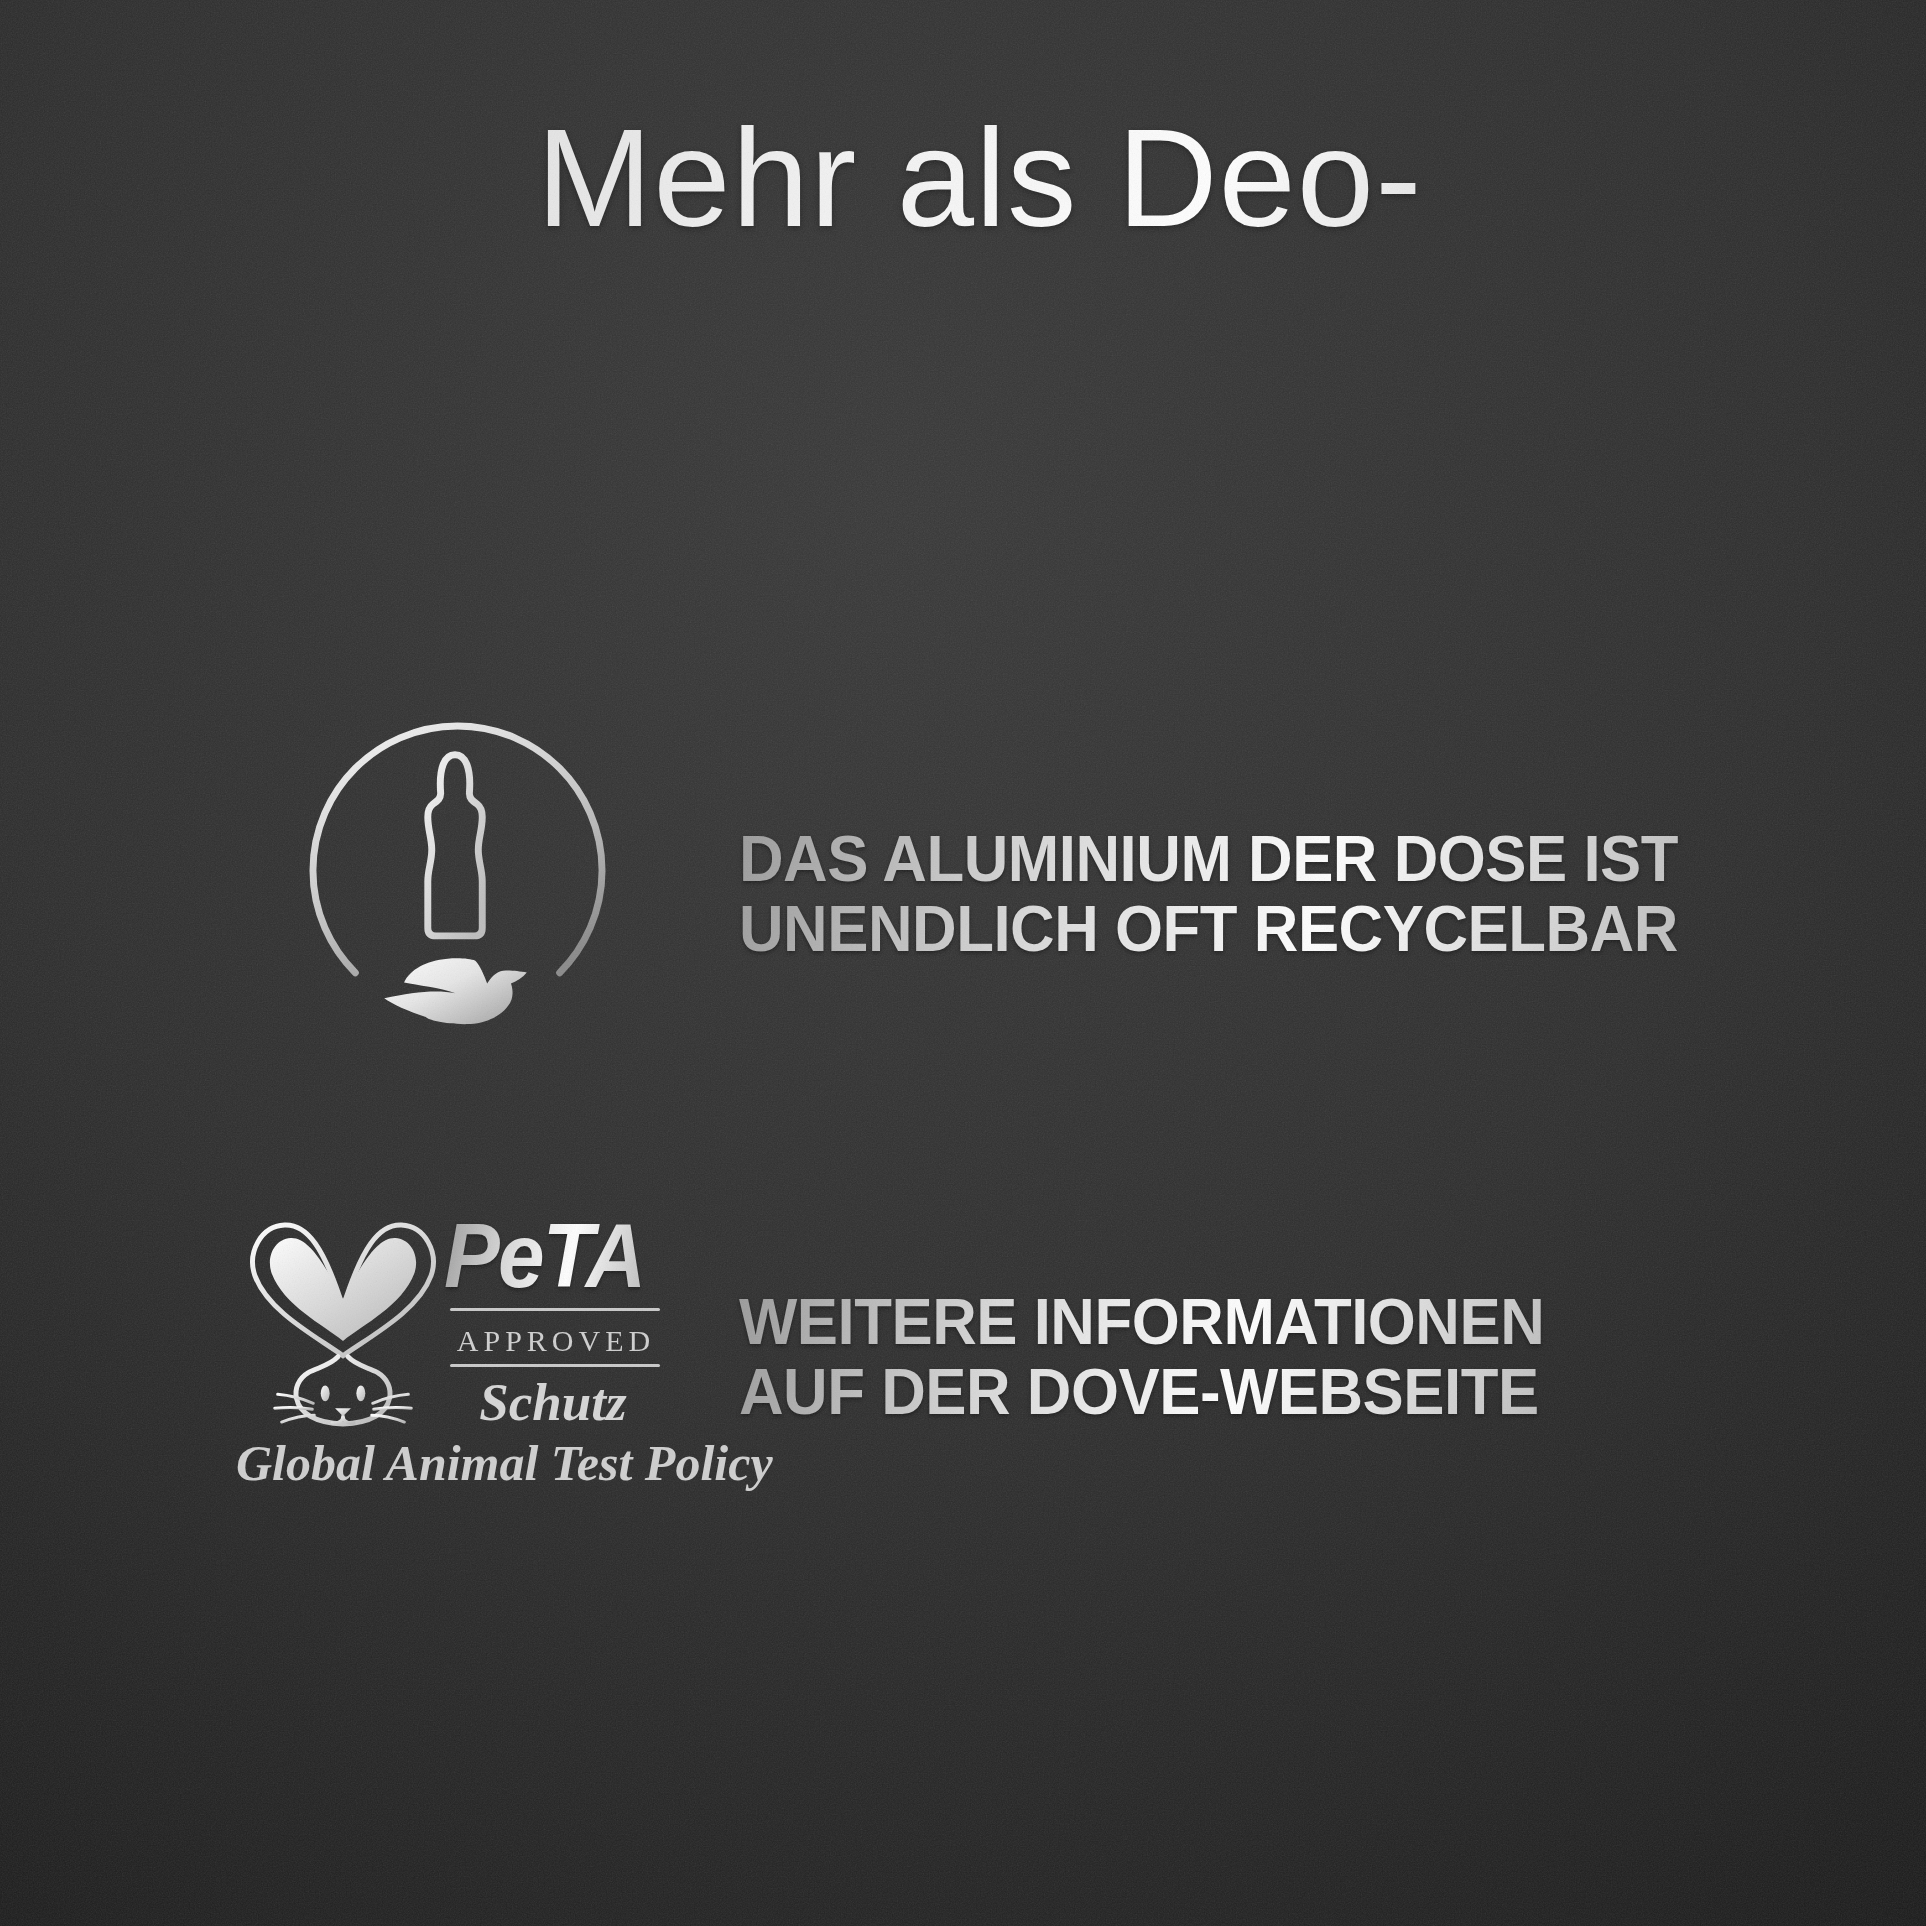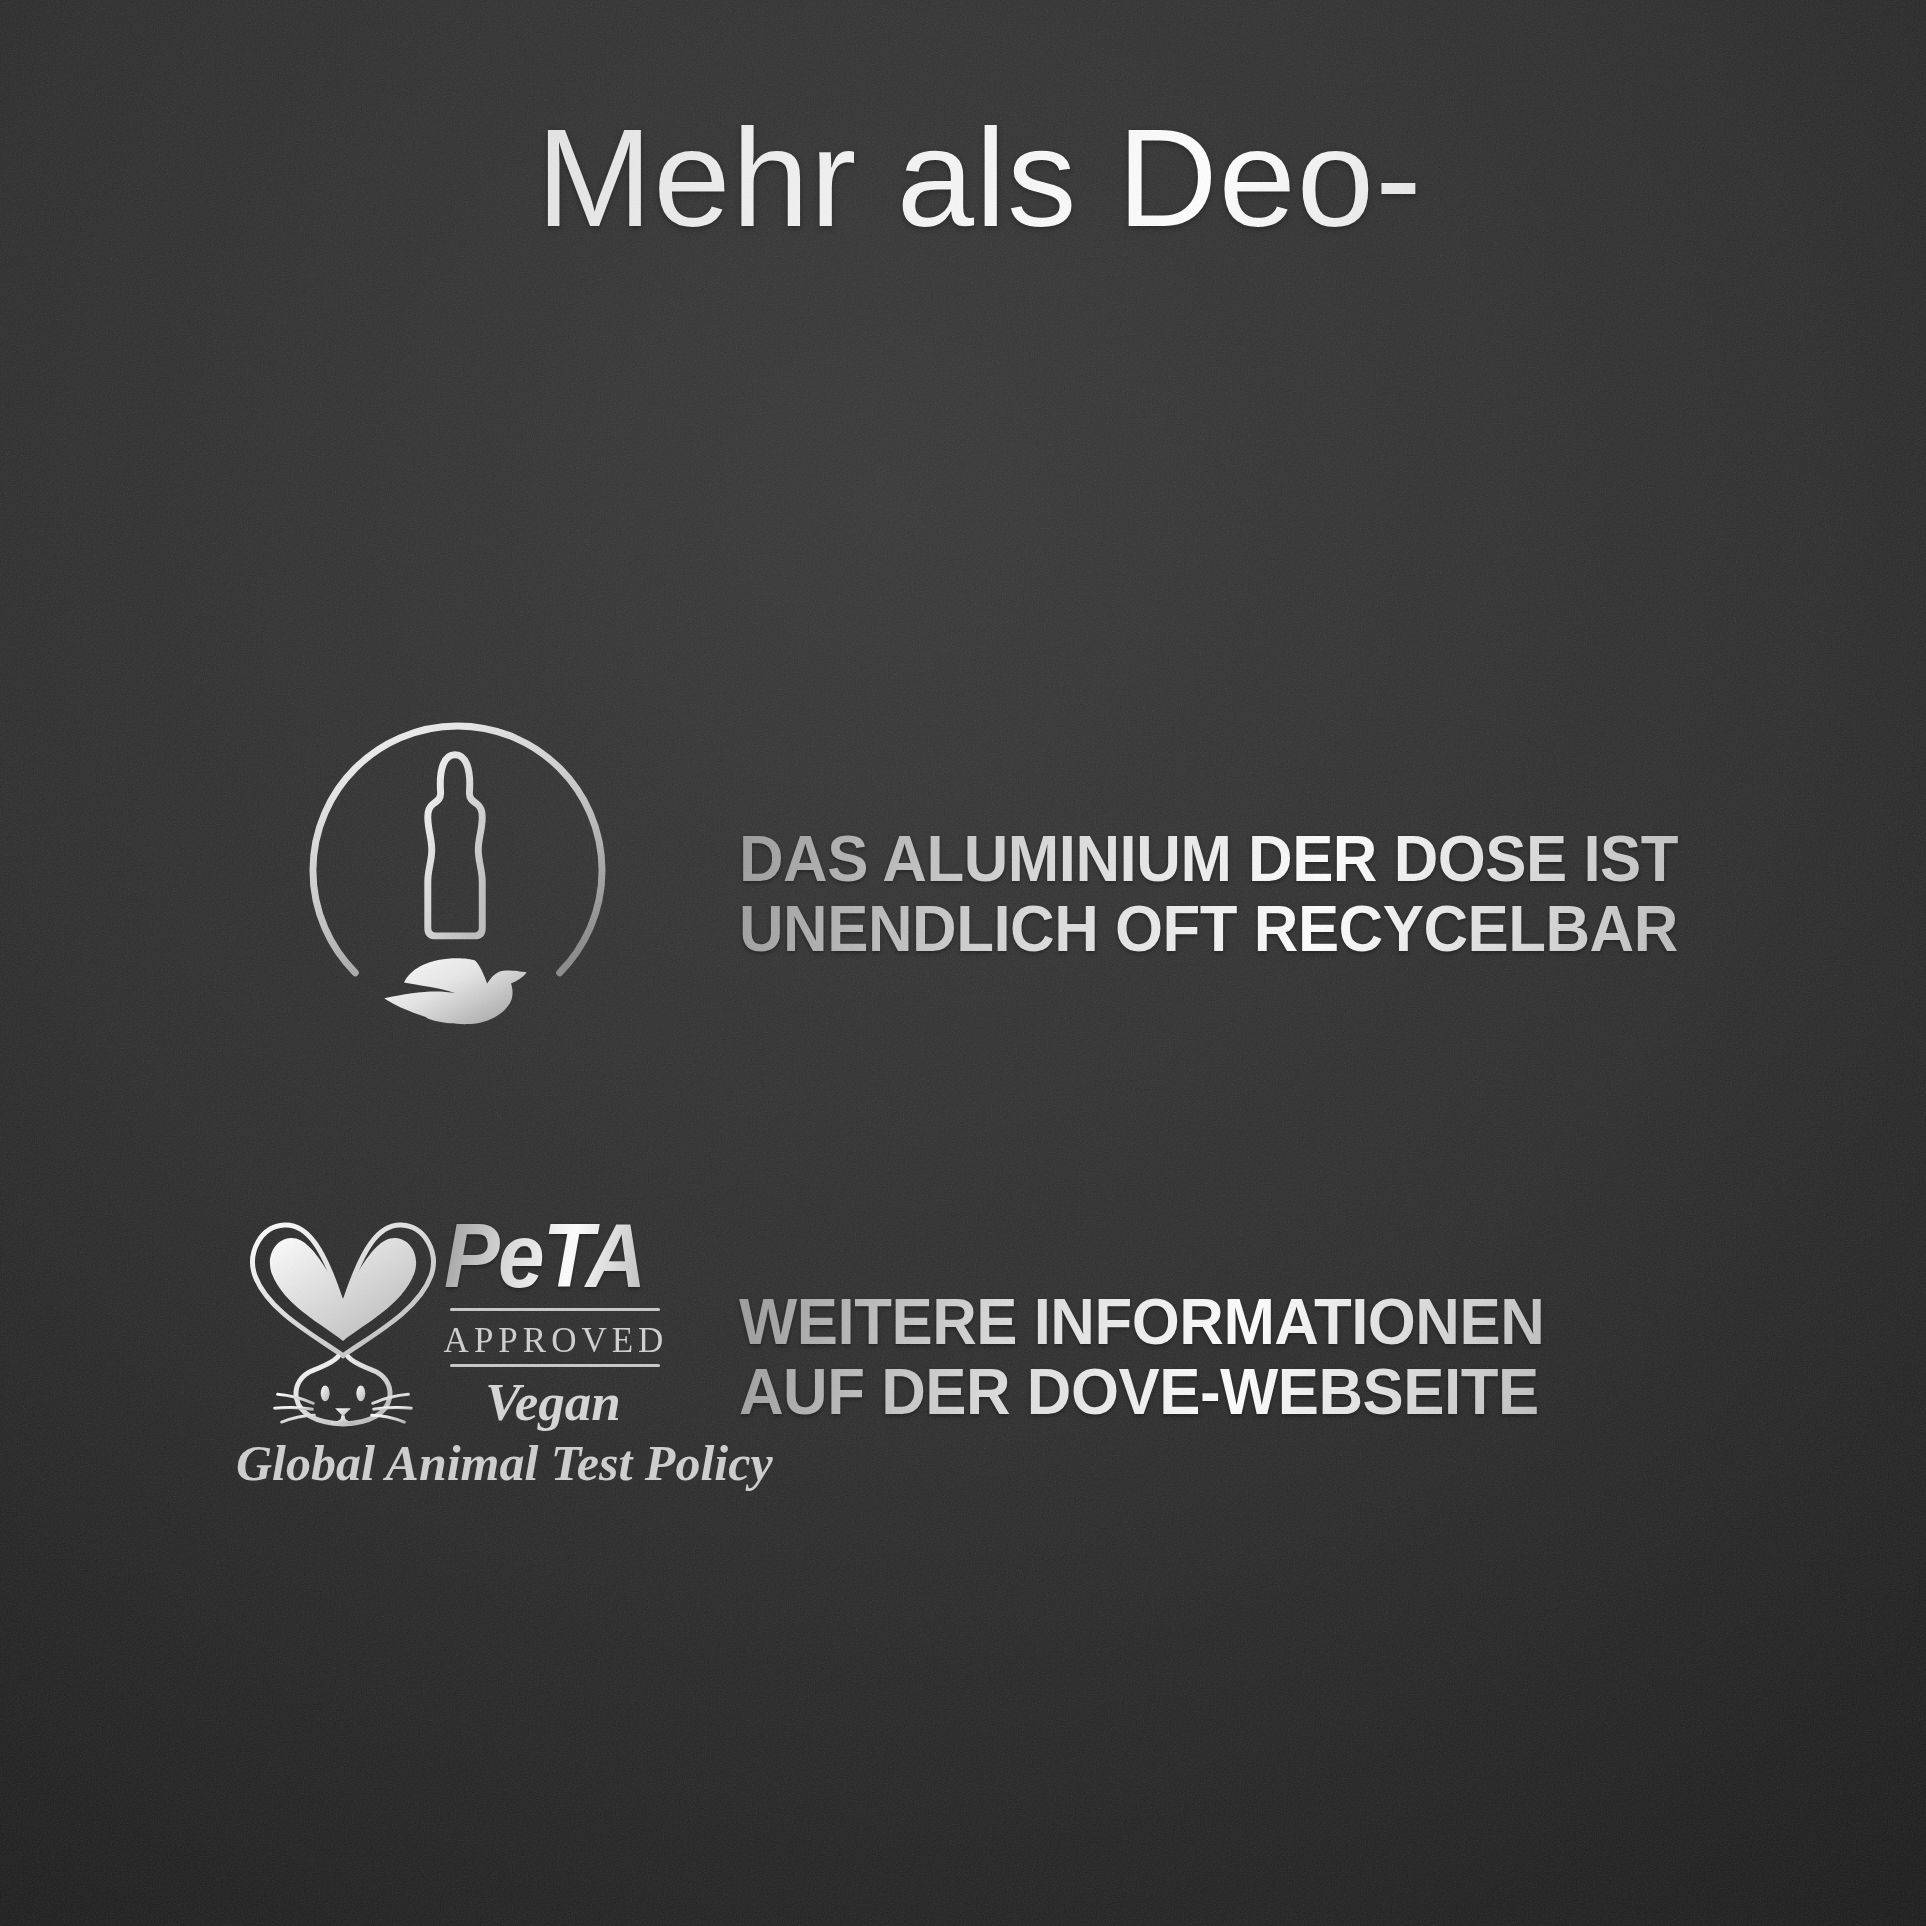--- a/index.html
+++ b/index.html
@@ -54,21 +54,21 @@
     font-size:91px;line-height:91px;letter-spacing:-2px;
     transform:scaleX(.92);transform-origin:left top;
   }
   .peta-rule{position:absolute;left:450px;width:210px;height:3px;background:#c9c9c9;border-radius:2px;}
   .peta-rule-1{top:1308px;}
   .peta-rule-2{top:1364px;}
   .peta-approved{
     position:absolute;left:442px;top:1321px;width:228px;
     text-align:center;
     font-family:"Liberation Serif", serif;
-    font-size:35px;line-height:40px;letter-spacing:5px;
+    font-size:30px;line-height:40px;letter-spacing:5px;
     color:#cfcfcf;
   }
   .peta-vegan{
     position:absolute;left:444px;top:1374px;width:218px;
     text-align:center;
     font-family:"Liberation Serif", serif;
     font-style:italic;font-weight:700;
     font-size:53px;line-height:57px;
     color:#d6d6d6;
   }
@@ -188,21 +188,21 @@
       <ellipse cx="82" cy="179" rx="4.5" ry="8"></ellipse>
       <ellipse cx="118" cy="179" rx="4.5" ry="8"></ellipse>
       <path d="M 92 194 L 108 194 L 100 202 Z"></path>
     </g>
   </svg>
 
   <div class="peta-brand metal">PeTA</div>
   <div class="peta-rule peta-rule-1"></div>
   <div class="peta-approved">APPROVED</div>
   <div class="peta-rule peta-rule-2"></div>
-  <div class="peta-vegan">Vegan</div>
+  <div class="peta-vegan">Schutz</div>
   <div class="peta-policy">Global Animal Test Policy</div>
 
   <div class="infotext infotext-2 metal">
     <div>WEITERE INFORMATIONEN</div>
     <div>AUF DER DOVE-WEBSEITE</div>
   </div>
 
   <svg class="grain" xmlns="http://www.w3.org/2000/svg" aria-hidden="true" viewBox="0 0 1946 1946" width="1927" height="1927">
     <filter id="grainF" x="0" y="0" width="100%" height="100%">
       <feTurbulence type="fractalNoise" baseFrequency="0.8" numOctaves="2" stitchTiles="stitch"></feTurbulence>

